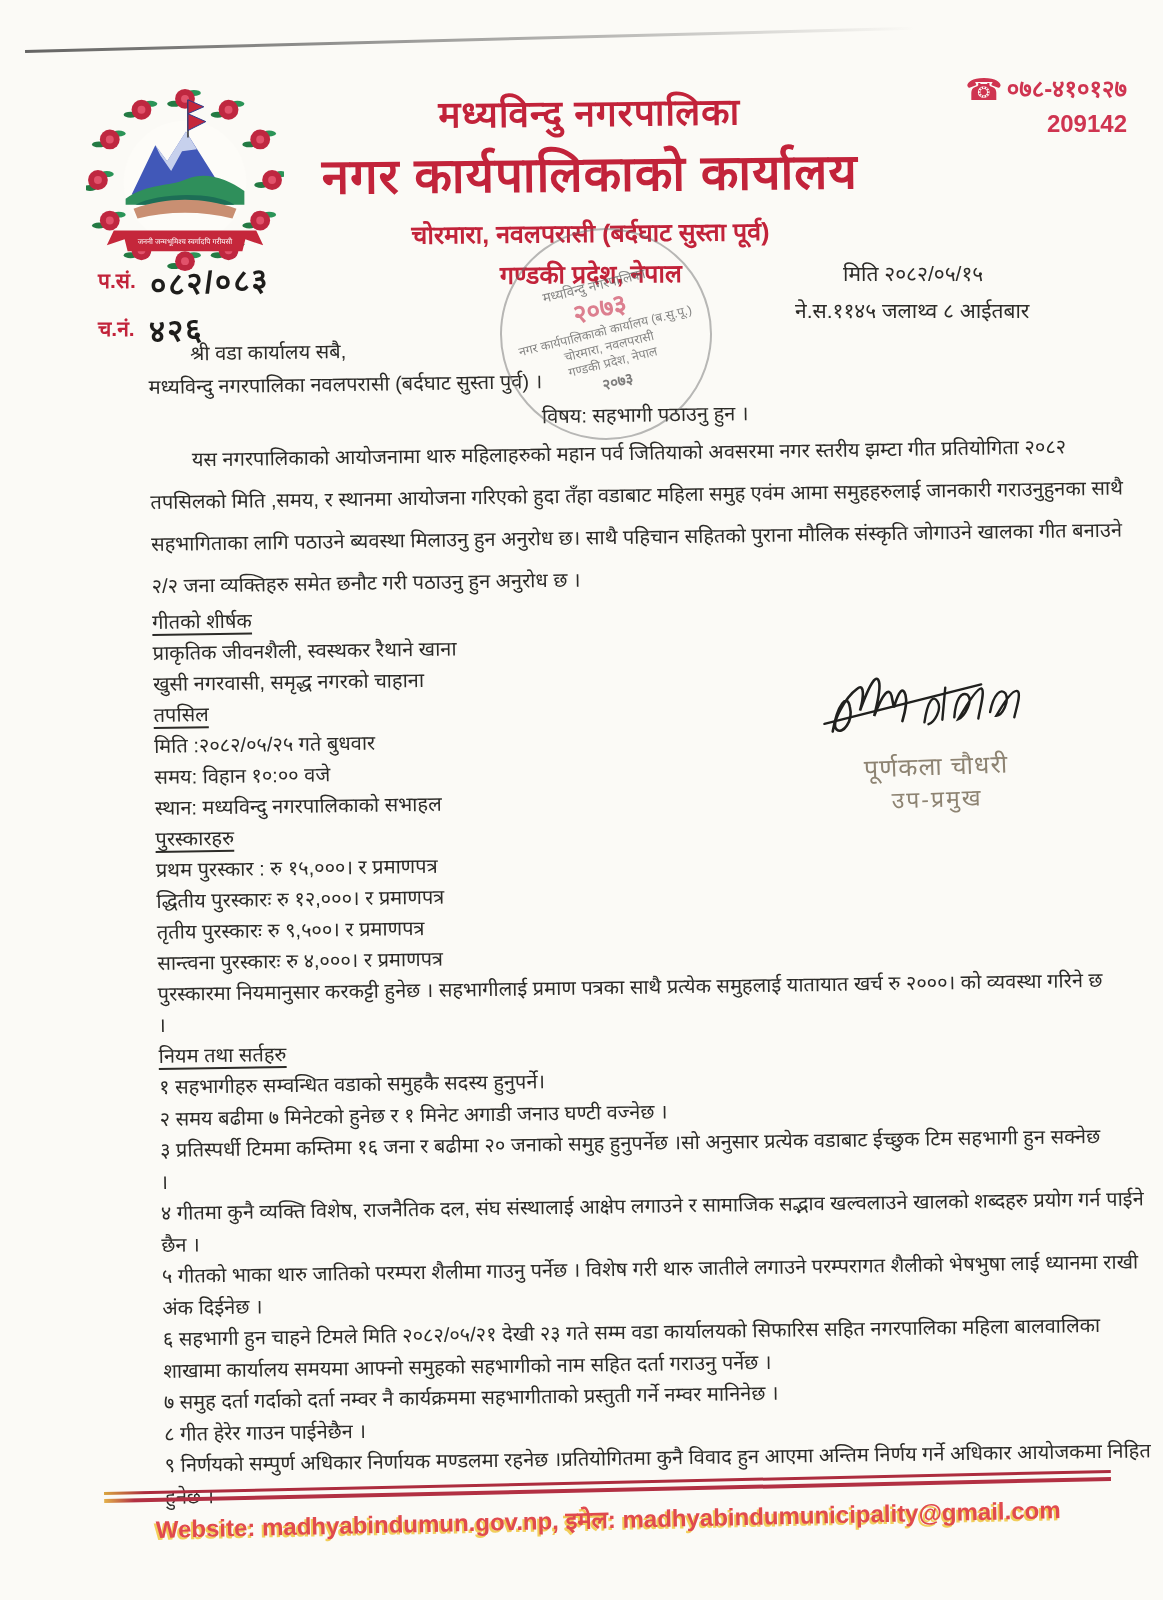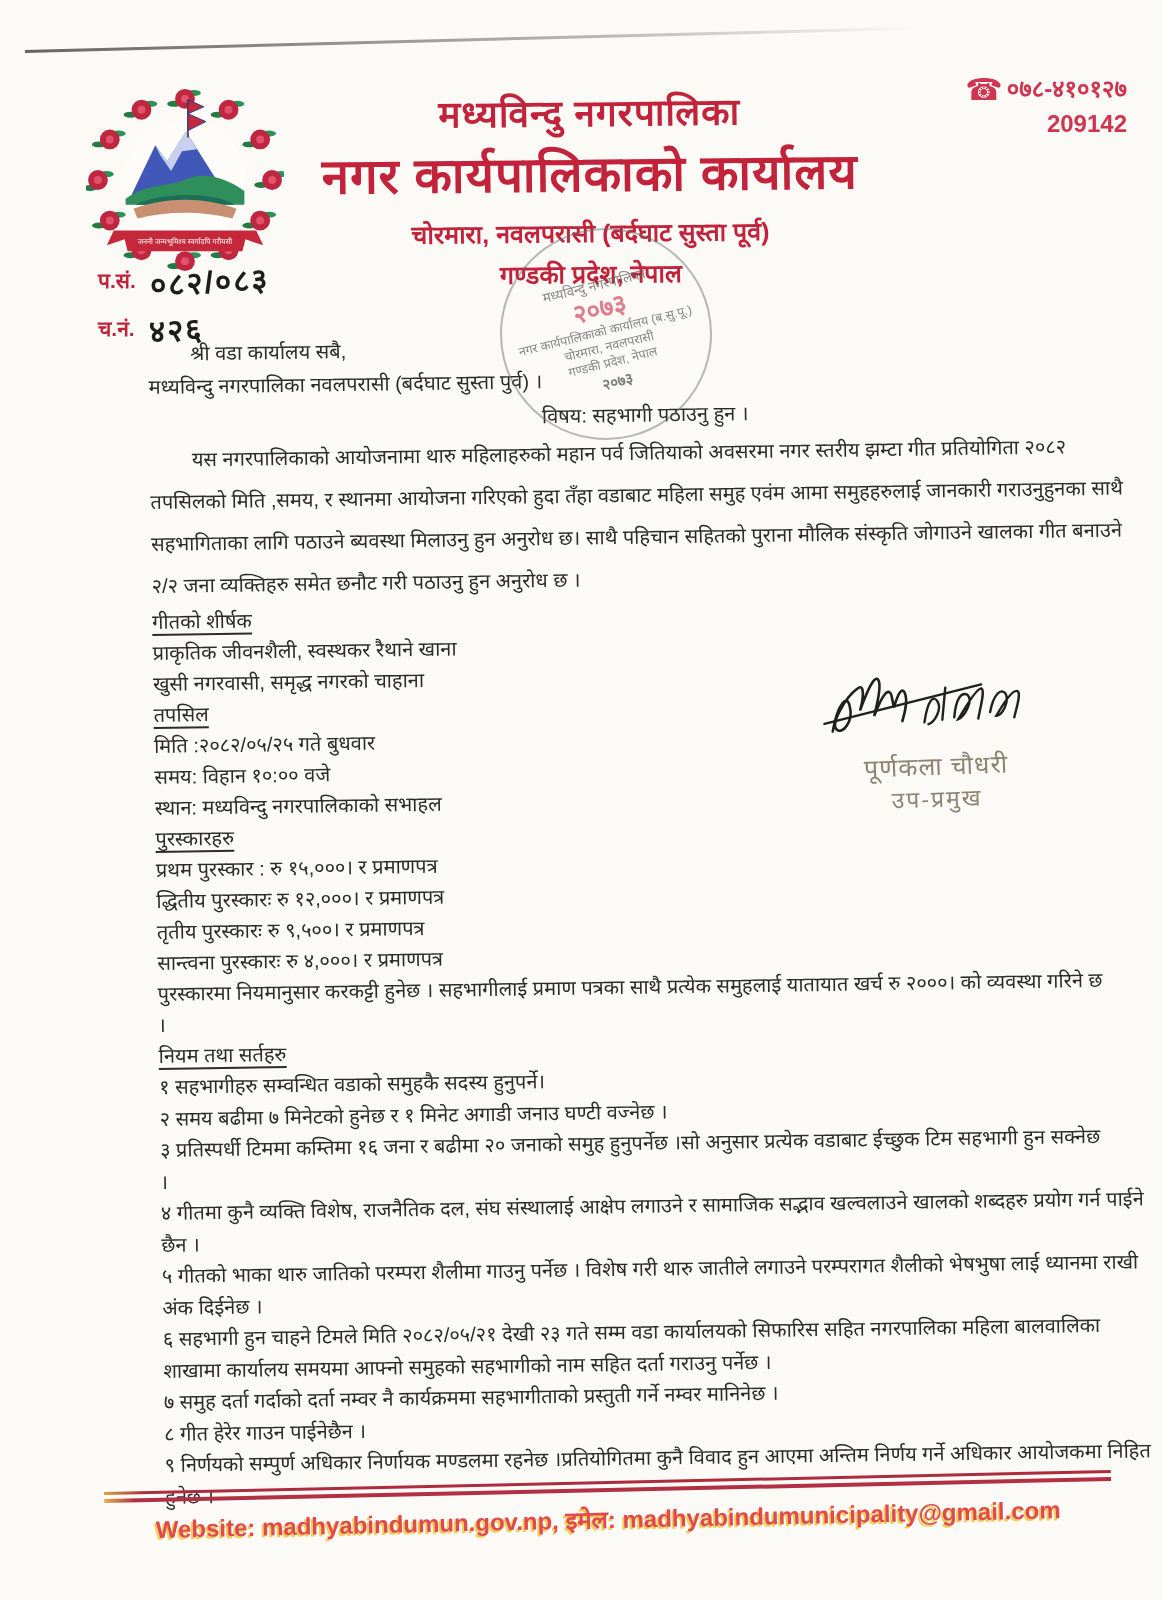--- a/index.html
+++ b/index.html
@@ -179,20 +179,24 @@
     <div class="row">
       <span class="lbl">प.सं.</span>
       <span class="hand">०८२/०८३</span>
     </div>
     <div class="row">
       <span class="lbl">च.नं.</span>
       <span class="hand">४२६</span>
     </div>
   </div>
 
+  <div class="dateblk">
+    <div class="d1">मिति २०८२/०५/१५</div>
+    <div>ने.स.११४५ जलाथ्व ८ आईतबार</div>
+  </div>
 
   <main class="letter">
     <div class="recipient">श्री वडा कार्यालय सबै,</div>
     <div style="line-height:33px;">मध्यविन्दु नगरपालिका नवलपरासी (बर्दघाट सुस्ता पुर्व) ।</div>
     <div class="subject">विषय: सहभागी पठाउनु हुन ।</div>
     <div class="para">यस नगरपालिकाको आयोजनामा थारु महिलाहरुको महान पर्व जितियाको अवसरमा नगर स्तरीय झम्टा गीत प्रतियोगिता २०८२ तपसिलको मिति ,समय, र स्थानमा आयोजना गरिएको हुदा तँहा वडाबाट महिला समुह एवंम आमा समुहहरुलाई जानकारी गराउनुहुनका साथै सहभागिताका लागि पठाउने ब्यवस्था मिलाउनु हुन अनुरोध छ।  साथै पहिचान सहितको पुराना मौलिक संस्कृति जोगाउने खालका गीत बनाउने २/२ जना व्यक्तिहरु समेत छनौट गरी पठाउनु हुन अनुरोध छ ।</div>
 
     <div class="sec-h">गीतको शीर्षक</div>
     <div>
         <div class="line">प्राकृतिक जीवनशैली, स्वस्थकर रैथाने खाना</div>

